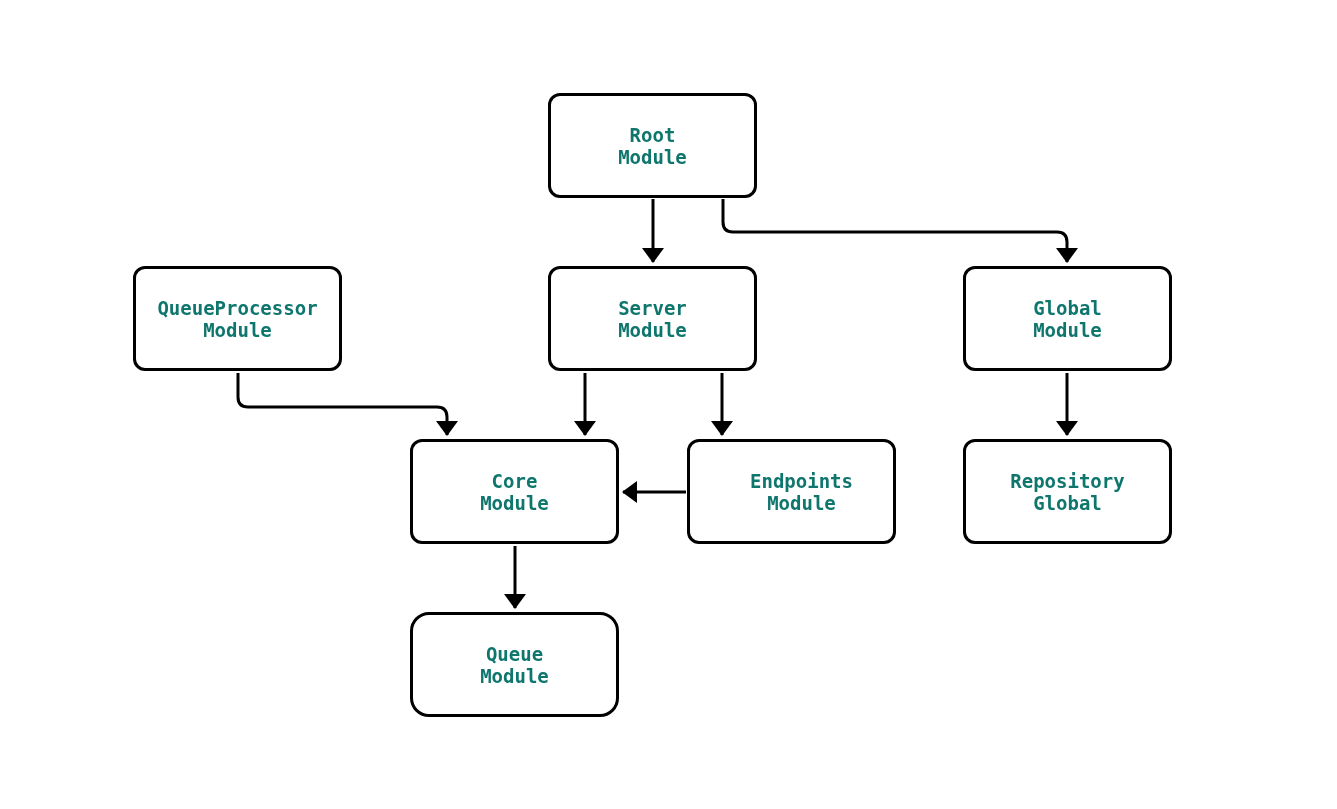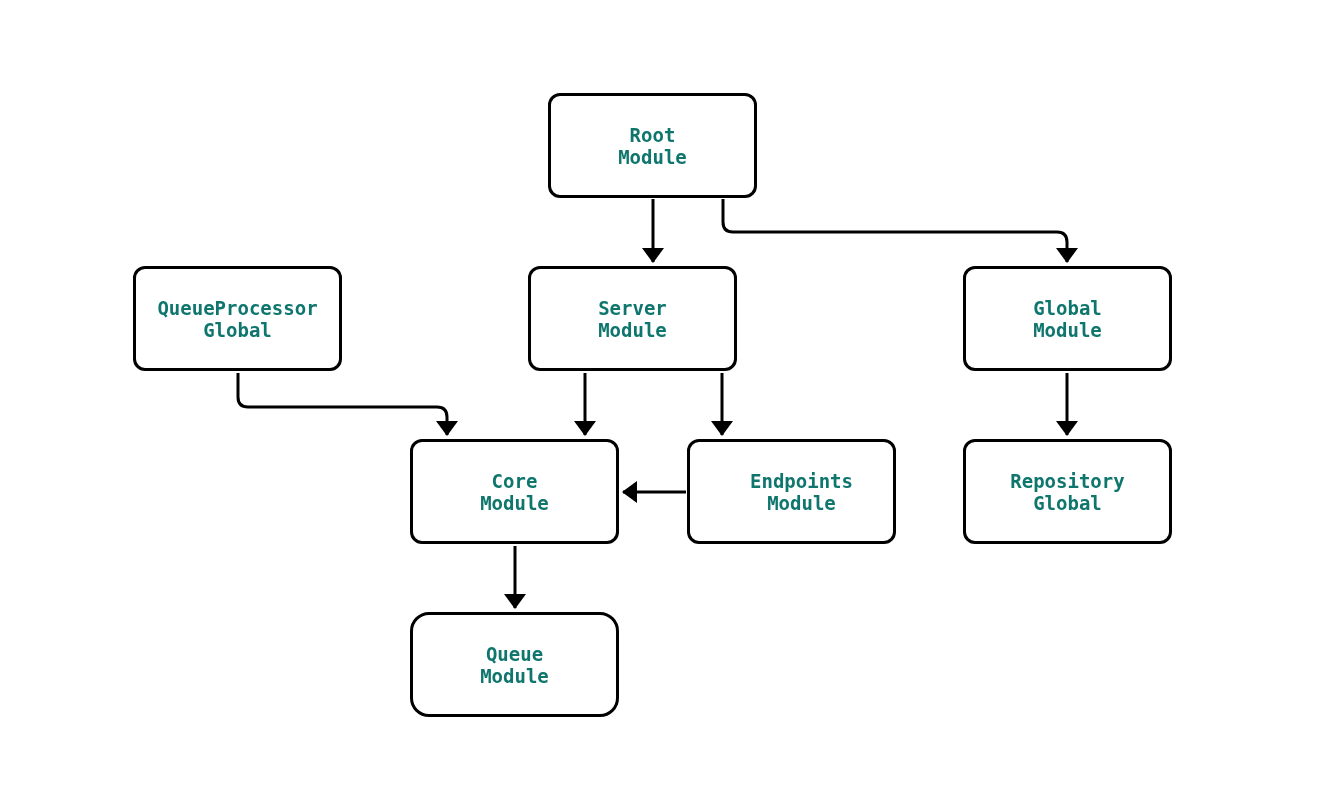--- a/index.html
+++ b/index.html
@@ -39,21 +39,21 @@
     font-size: 19px;
     line-height: 22px;
     font-weight: bold;
     color: #0f766e;
     text-align: center;
     white-space: pre-line;
   }
   
   .node-root          { left: 548px;  top: 93px;  }
   .node-queueprocessor{ left: 133px;  top: 266px; }
-  .node-server        { left: 528px;  top: 266px; }
+  .node-server        { left: 548px;  top: 266px; }
   .node-global        { left: 963px;  top: 266px; }
   .node-core          { left: 410px;  top: 439px; }
   .node-endpoints     { left: 687px;  top: 439px; padding-left: 20px; }
   .node-repository    { left: 963px;  top: 439px; }
   .node-queue         { left: 410px;  top: 612px; border-radius: 19px; }
   .edge {
     stroke: #000000;
     stroke-width: 3;
     fill: none;
   }
@@ -87,21 +87,21 @@
     <path class="edge" d="M515,546 L515,608" marker-end="url(#arrowhead)"></path>
   </svg>
 
   <div class="node node-root">
     <span class="node-label">Root
 Module</span>
   </div>
 
   <div class="node node-queueprocessor">
     <span class="node-label">QueueProcessor
-Global</span>
+Module</span>
   </div>
 
   <div class="node node-server">
     <span class="node-label">Server
 Module</span>
   </div>
 
   <div class="node node-global">
     <span class="node-label">Global
 Module</span>

